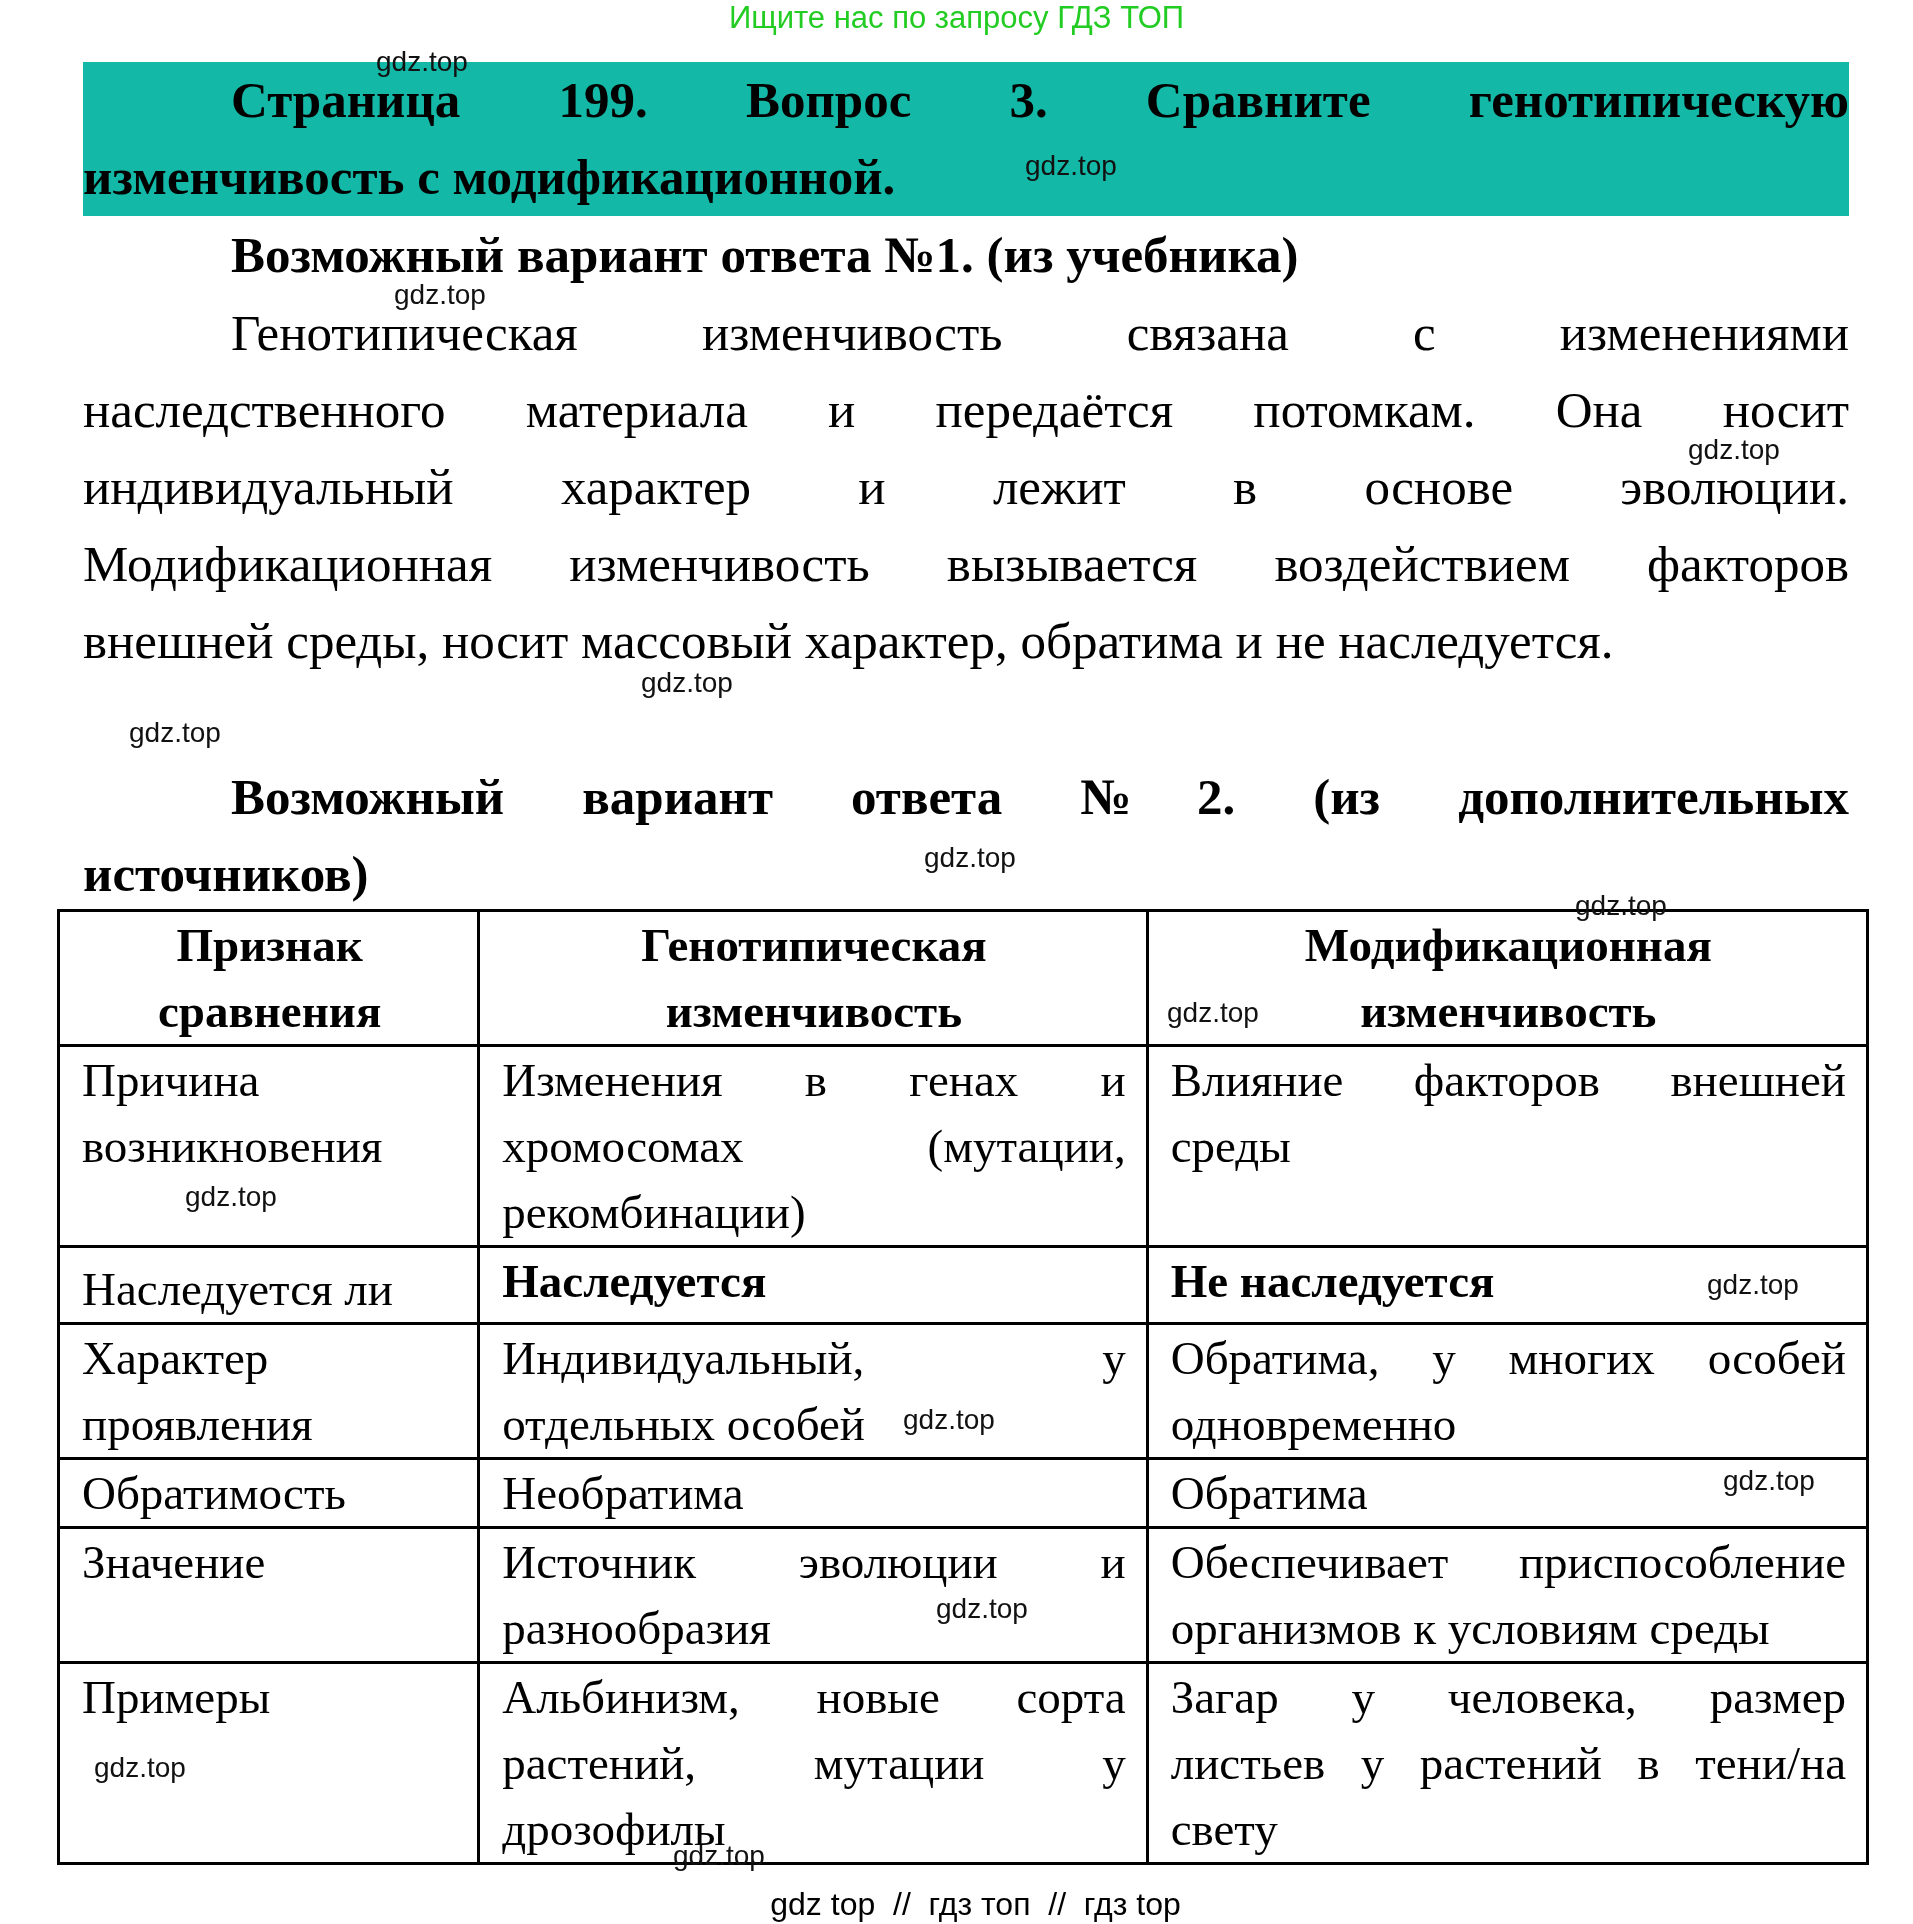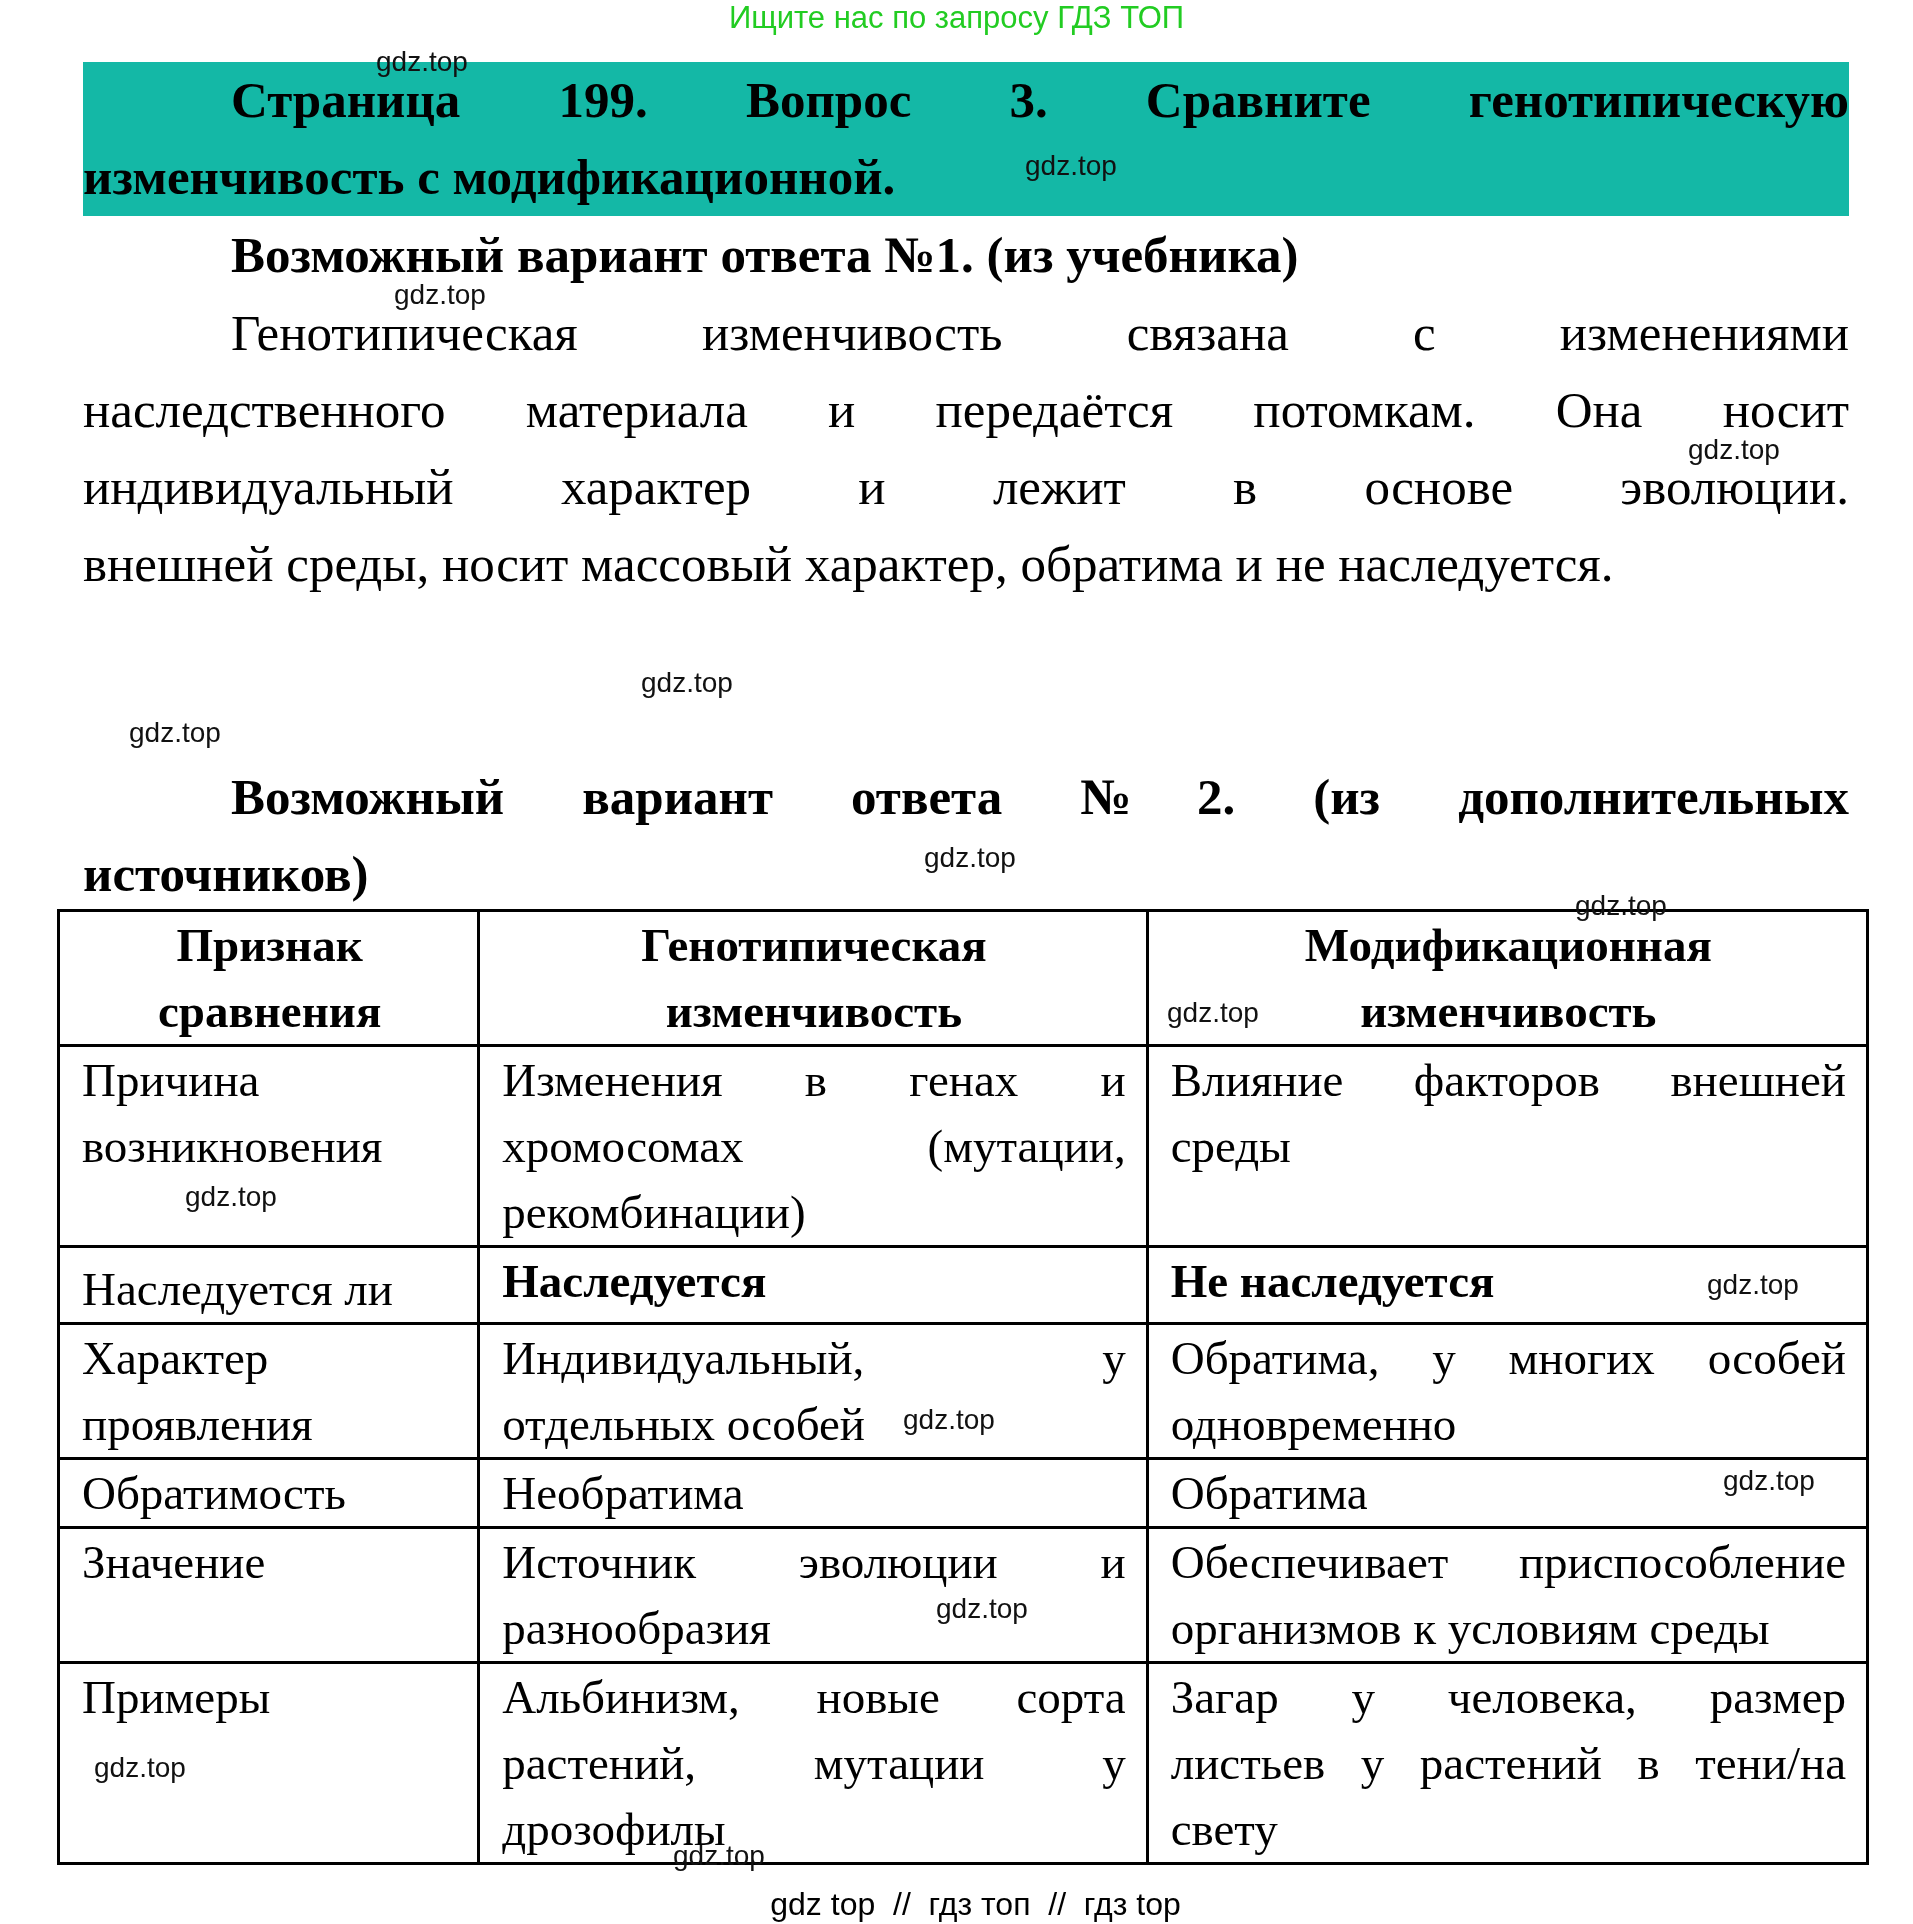--- a/index.html
+++ b/index.html
@@ -38,20 +38,21 @@
   <span class="line" style="padding-left:148px; box-sizing:border-box; width:1766px;">Страница 199. Вопрос 3.      Сравните      генотипическую</span>
   <span class="line last">изменчивость с модификационной.</span>
 </div>
 
 <div style="position:absolute; top:217px; left:231px; font-family:'Liberation Serif', serif; font-size:51px; line-height:77px; font-weight:bold; white-space:nowrap;">Возможный вариант ответа №1. (из учебника)</div>
 
 <div style="position:absolute; top:295px; left:83px; width:1766px; font-family:'Liberation Serif', serif; font-size:51px; line-height:77px;">
   <span class="line" style="padding-left:148px; box-sizing:border-box; width:1766px;">Генотипическая изменчивость связана с изменениями</span>
   <span class="line">наследственного материала и передаётся потомкам. Она носит</span>
   <span class="line">индивидуальный характер и лежит в основе эволюции.</span>
+  <span class="line">Модификационная изменчивость вызывается воздействием факторов</span>
   <span class="line last">внешней среды, носит массовый характер, обратима и не наследуется.</span>
 </div>
 
 <div style="position:absolute; top:759px; left:83px; width:1766px; font-family:'Liberation Serif', serif; font-size:51px; line-height:77px; font-weight:bold;">
   <span class="line" style="padding-left:148px; box-sizing:border-box; width:1766px;">Возможный вариант ответа №2. (из дополнительных</span>
   <span class="line last">источников)</span>
 </div>
 
 <table class="cmp">
   <colgroup>

